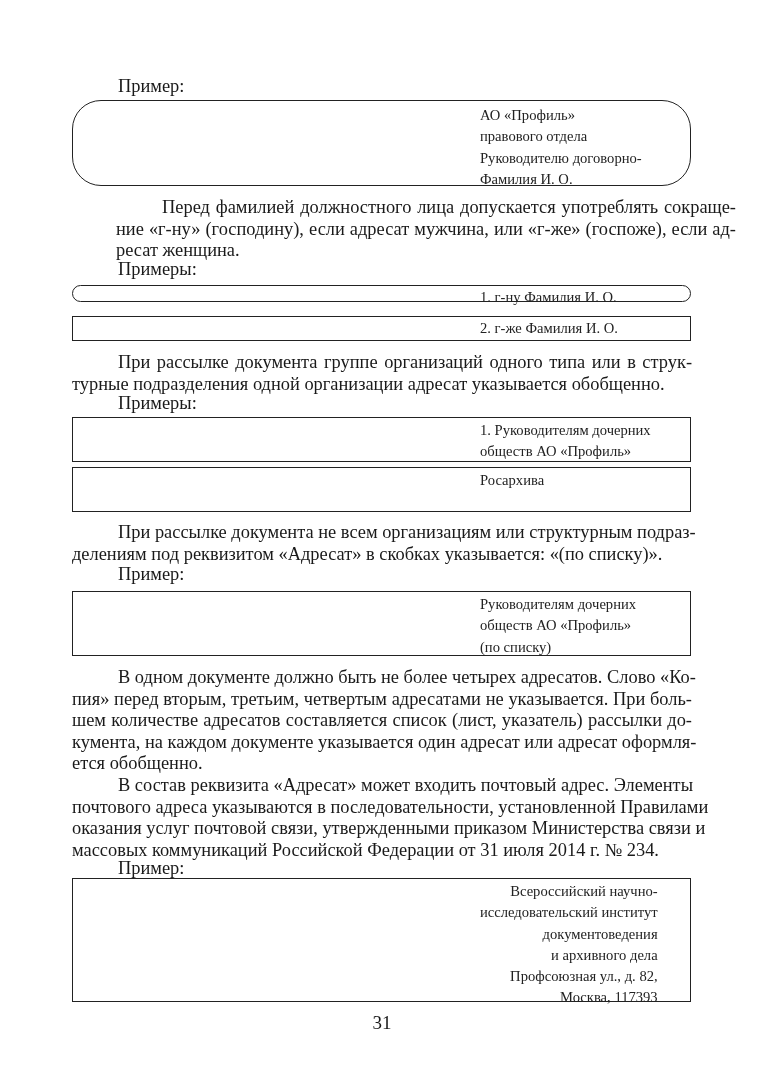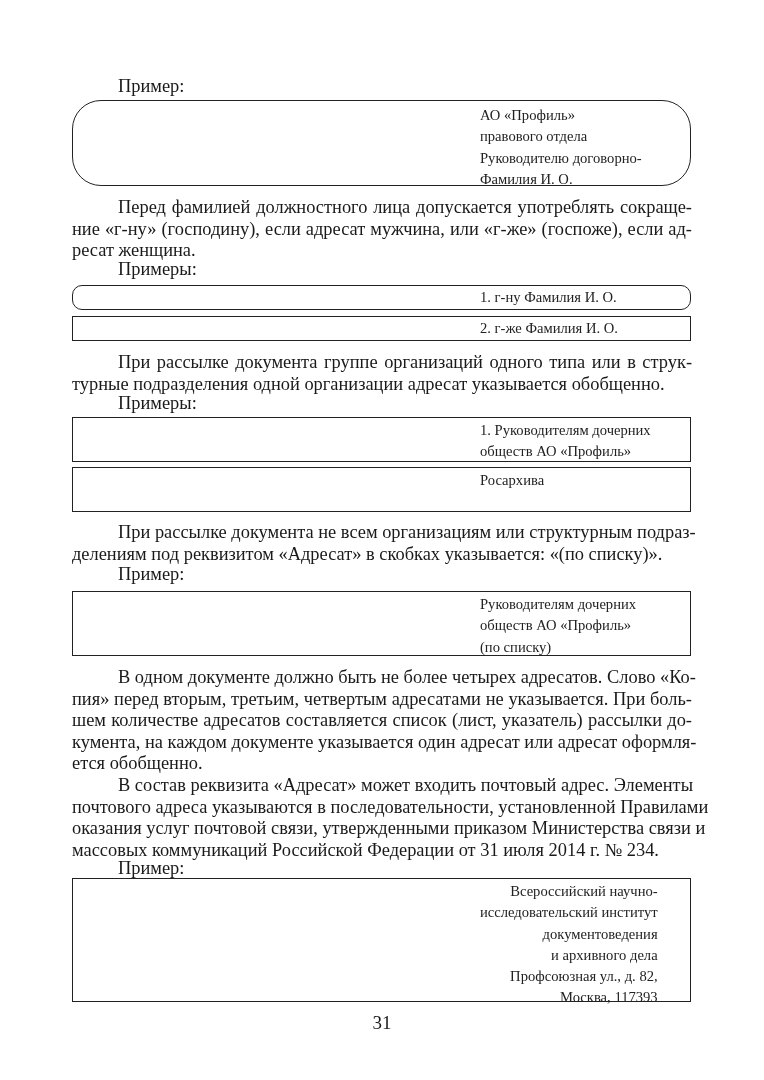--- a/index.html
+++ b/index.html
@@ -23,29 +23,29 @@
 
 <div class="box" style="top:100px; height:86px;border-radius:29px;">
   <div class="addr" style="top:4px;">
     <span>АО «Профиль»</span>
     <span>правового отдела</span>
     <span>Руководителю договорно-</span>
     <span>Фамилия И. О.</span>
   </div>
 </div>
 
-<div class="para" style="top:197px;">
+<div class="para" style="top:197px;margin-left:44px;">
   <span class="line indent">Перед фамилией должностного лица допускается употреблять сокраще-</span>
   <span class="line">ние «г-ну» (господину), если адресат мужчина, или «г-же» (госпоже), если ад-</span>
   <span class="line last">ресат женщина.</span>
 </div>
 
 <div class="label" style="top:259px;">Примеры:</div>
 
-<div class="box" style="top:285px; height:25px;border-radius:10px;">
+<div class="box" style="top:285px; height:17px;border-radius:10px;">
   <div class="addr" style="top:1px;">
     <span>1. г-ну Фамилия И. О.</span>
   </div>
 </div>
 
 <div class="box" style="top:316px; height:25px;">
   <div class="addr" style="top:1px;">
     <span>2. г-же Фамилия И. О.</span>
   </div>
 </div>

